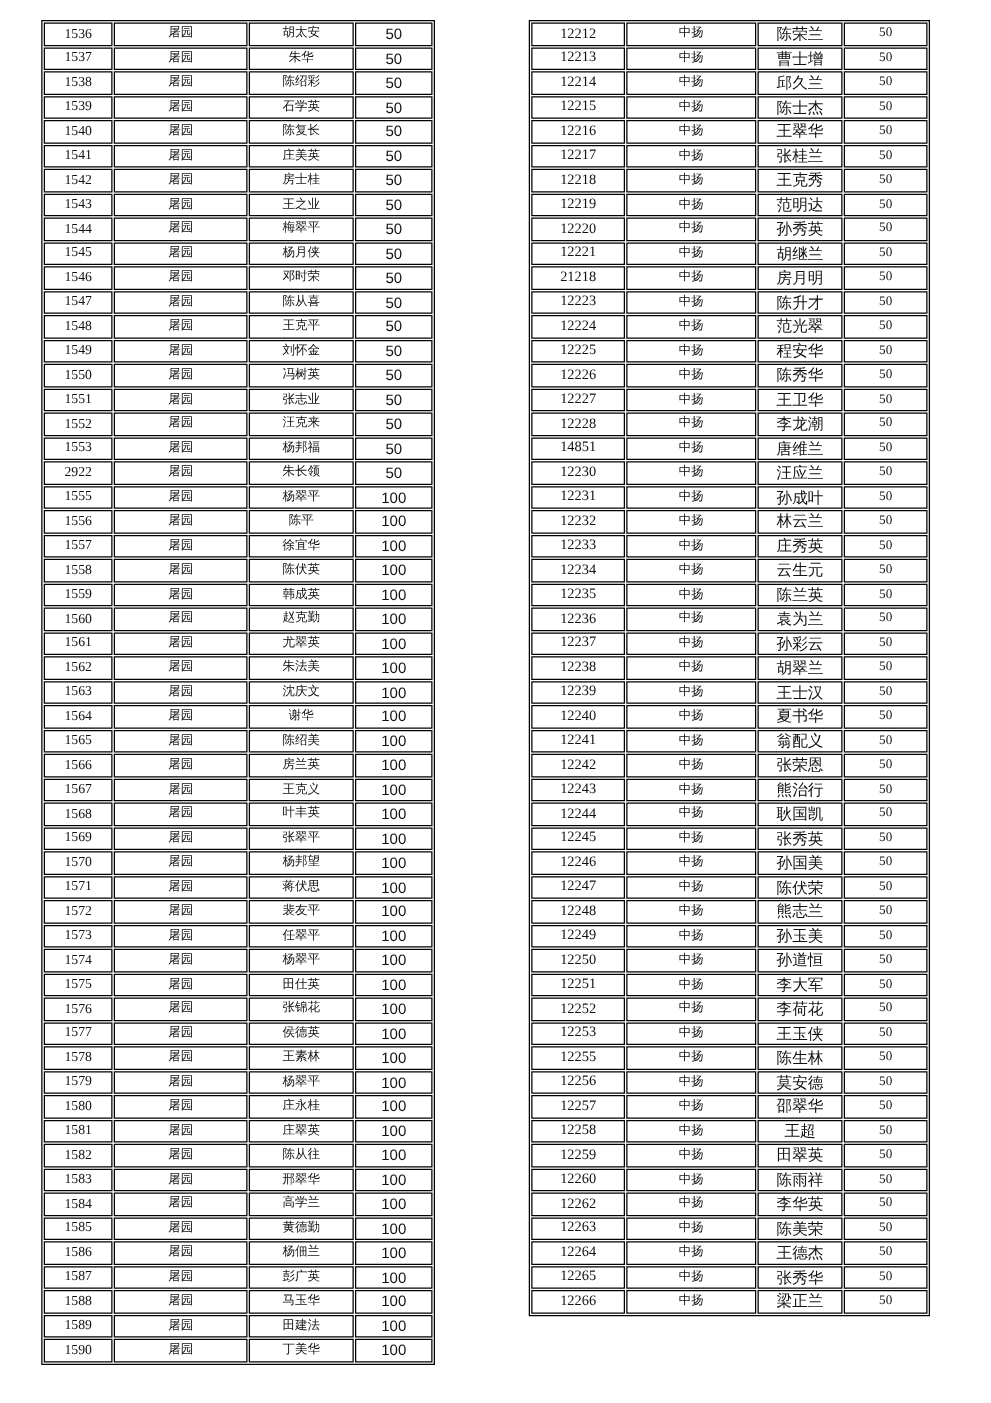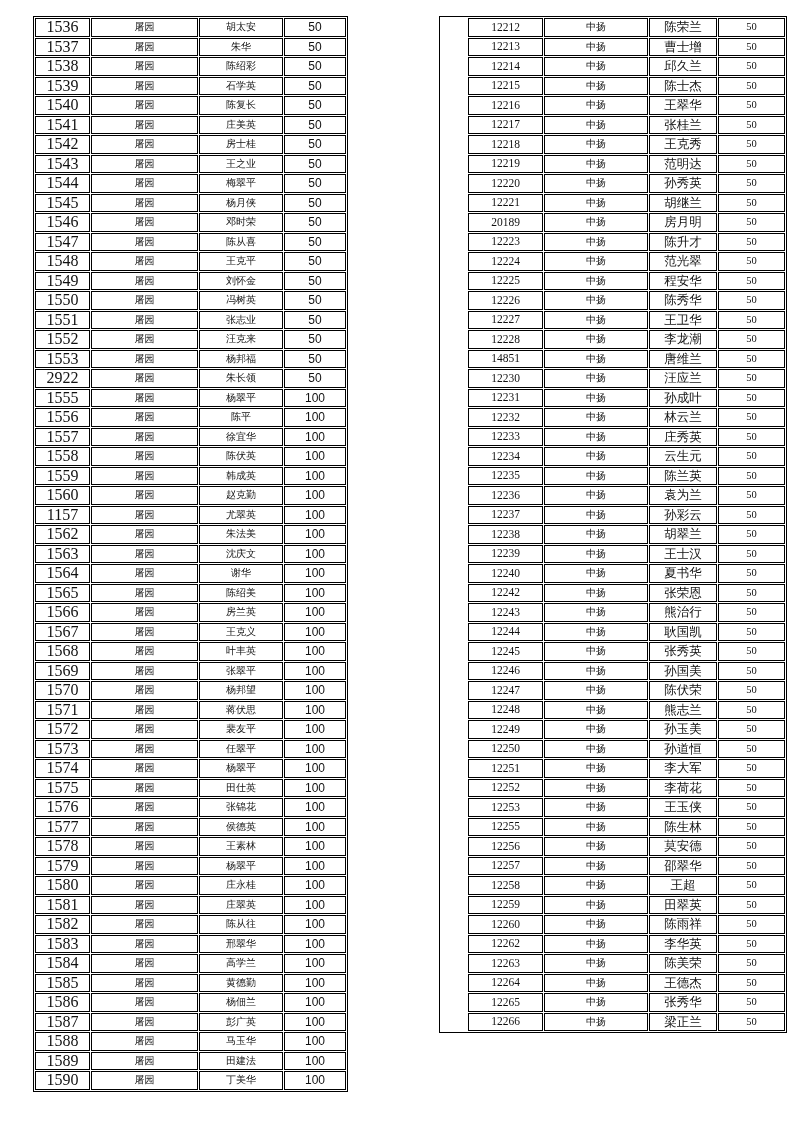--- a/index.html
+++ b/index.html
@@ -31,27 +31,27 @@
     white-space: nowrap;
     line-height: 1;
   }
   
   table.left  { left: 33px; }
   table.left  col.w-id    { width: 55px; }
   table.left  col.w-town  { width: 107px; }
   table.left  col.w-name  { width: 84px; }
   table.left  col.w-value { width: 62px; }
   
-  table.right { left: 439px; padding-left: 27px; }
+  table.right { left: 423px; }
   table.right col.w-id    { width: 75px; }
   table.right col.w-town  { width: 104px; }
   table.right col.w-name  { width: 68px; }
   table.right col.w-value { width: 67px; }
   
-  table.left  td.c-id    { font-size: 16px;   font-family: "Liberation Serif", serif; }
+  table.left  td.c-id    { font-size: 11px;   font-family: "Liberation Serif", serif; }
   table.left  td.c-town  { font-size: 10px; }
   table.left  td.c-name  { font-size: 10px; }
   table.left  td.c-value { font-size: 12px;   font-family: "Liberation Sans", sans-serif; }
   table.right td.c-id    { font-size: 11.5px; font-family: "Liberation Serif", serif; }
   table.right td.c-town  { font-size: 10px; }
   table.right td.c-name  { font-size: 12.5px; }
   table.right td.c-value { font-size: 10.5px; }
 </style>
 </head>
 <body>
@@ -210,21 +210,21 @@
           <td class="c-name">韩成英</td>
           <td class="c-value">100</td>
         </tr>
         <tr>
           <td class="c-id">1560</td>
           <td class="c-town">屠园</td>
           <td class="c-name">赵克勤</td>
           <td class="c-value">100</td>
         </tr>
         <tr>
-          <td class="c-id">1157</td>
+          <td class="c-id">1561</td>
           <td class="c-town">屠园</td>
           <td class="c-name">尤翠英</td>
           <td class="c-value">100</td>
         </tr>
         <tr>
           <td class="c-id">1562</td>
           <td class="c-town">屠园</td>
           <td class="c-name">朱法美</td>
           <td class="c-value">100</td>
         </tr>
@@ -461,21 +461,21 @@
           <td class="c-name">孙秀英</td>
           <td class="c-value">50</td>
         </tr>
         <tr>
           <td class="c-id">12221</td>
           <td class="c-town">中扬</td>
           <td class="c-name">胡继兰</td>
           <td class="c-value">50</td>
         </tr>
         <tr>
-          <td class="c-id">20189</td>
+          <td class="c-id">21218</td>
           <td class="c-town">中扬</td>
           <td class="c-name">房月明</td>
           <td class="c-value">50</td>
         </tr>
         <tr>
           <td class="c-id">12223</td>
           <td class="c-town">中扬</td>
           <td class="c-name">陈升才</td>
           <td class="c-value">50</td>
         </tr>
@@ -572,20 +572,26 @@
         <tr>
           <td class="c-id">12239</td>
           <td class="c-town">中扬</td>
           <td class="c-name">王士汉</td>
           <td class="c-value">50</td>
         </tr>
         <tr>
           <td class="c-id">12240</td>
           <td class="c-town">中扬</td>
           <td class="c-name">夏书华</td>
+          <td class="c-value">50</td>
+        </tr>
+        <tr>
+          <td class="c-id">12241</td>
+          <td class="c-town">中扬</td>
+          <td class="c-name">翁配义</td>
           <td class="c-value">50</td>
         </tr>
         <tr>
           <td class="c-id">12242</td>
           <td class="c-town">中扬</td>
           <td class="c-name">张荣恩</td>
           <td class="c-value">50</td>
         </tr>
         <tr>
           <td class="c-id">12243</td>

